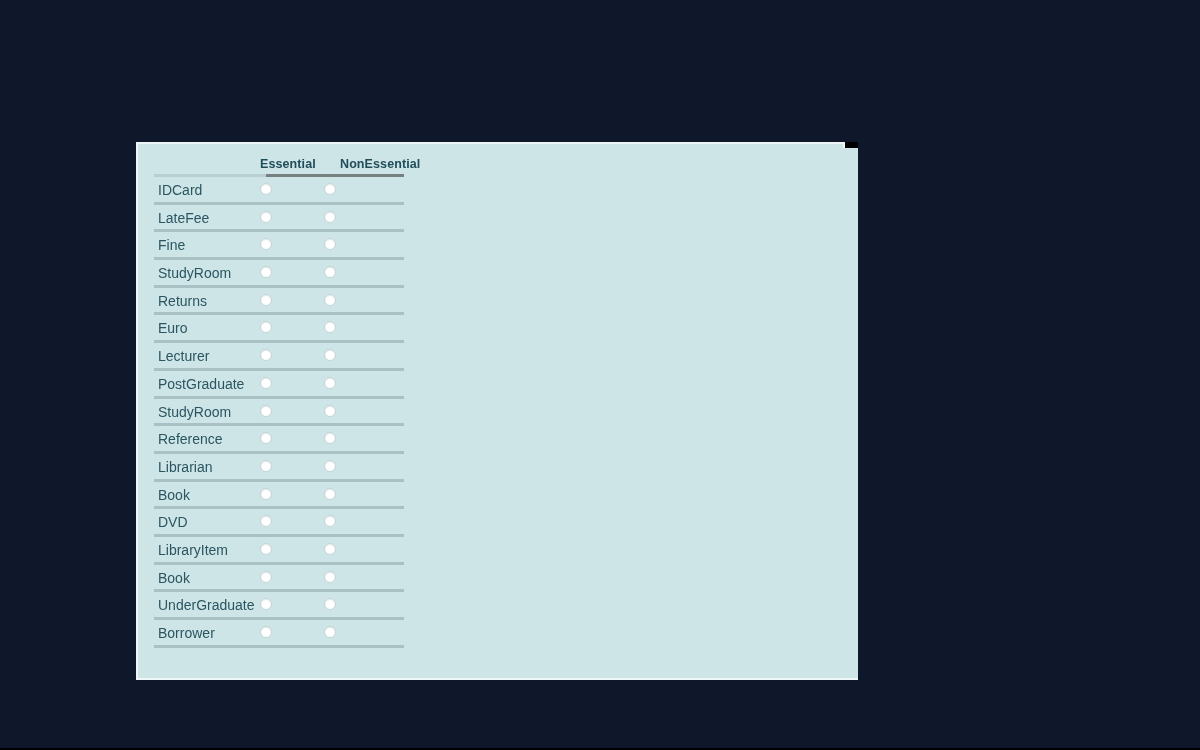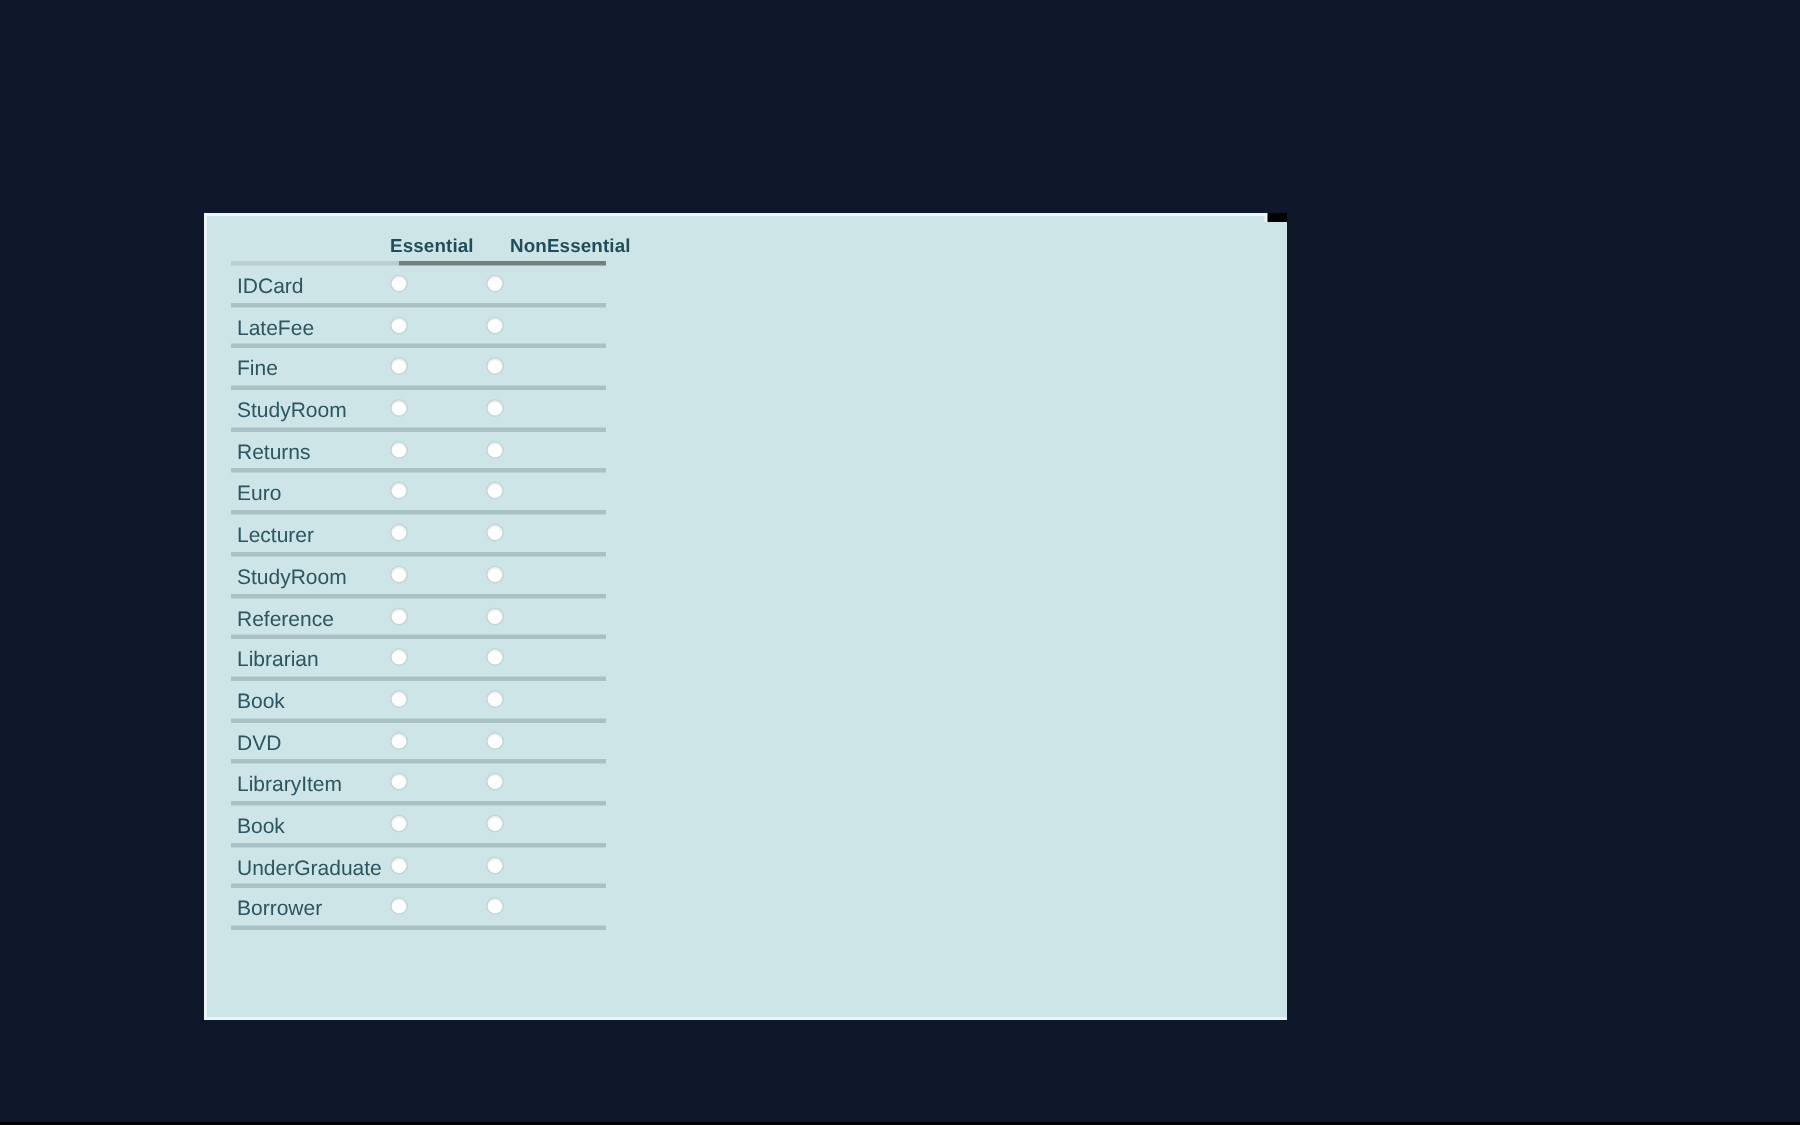--- a/index.html
+++ b/index.html
@@ -210,20 +210,26 @@
             <div class="radio col-nonessential"></div>
             <div class="row-rule"></div>
           </div>
           <div class="row">
             <div class="row-label">Lecturer</div>
             <div class="radio col-essential"></div>
             <div class="radio col-nonessential"></div>
             <div class="row-rule"></div>
           </div>
           <div class="row">
+            <div class="row-label">PostGraduate</div>
+            <div class="radio col-essential"></div>
+            <div class="radio col-nonessential"></div>
+            <div class="row-rule"></div>
+          </div>
+          <div class="row">
             <div class="row-label">StudyRoom</div>
             <div class="radio col-essential"></div>
             <div class="radio col-nonessential"></div>
             <div class="row-rule"></div>
           </div>
           <div class="row">
             <div class="row-label">Reference</div>
             <div class="radio col-essential"></div>
             <div class="radio col-nonessential"></div>
             <div class="row-rule"></div>

